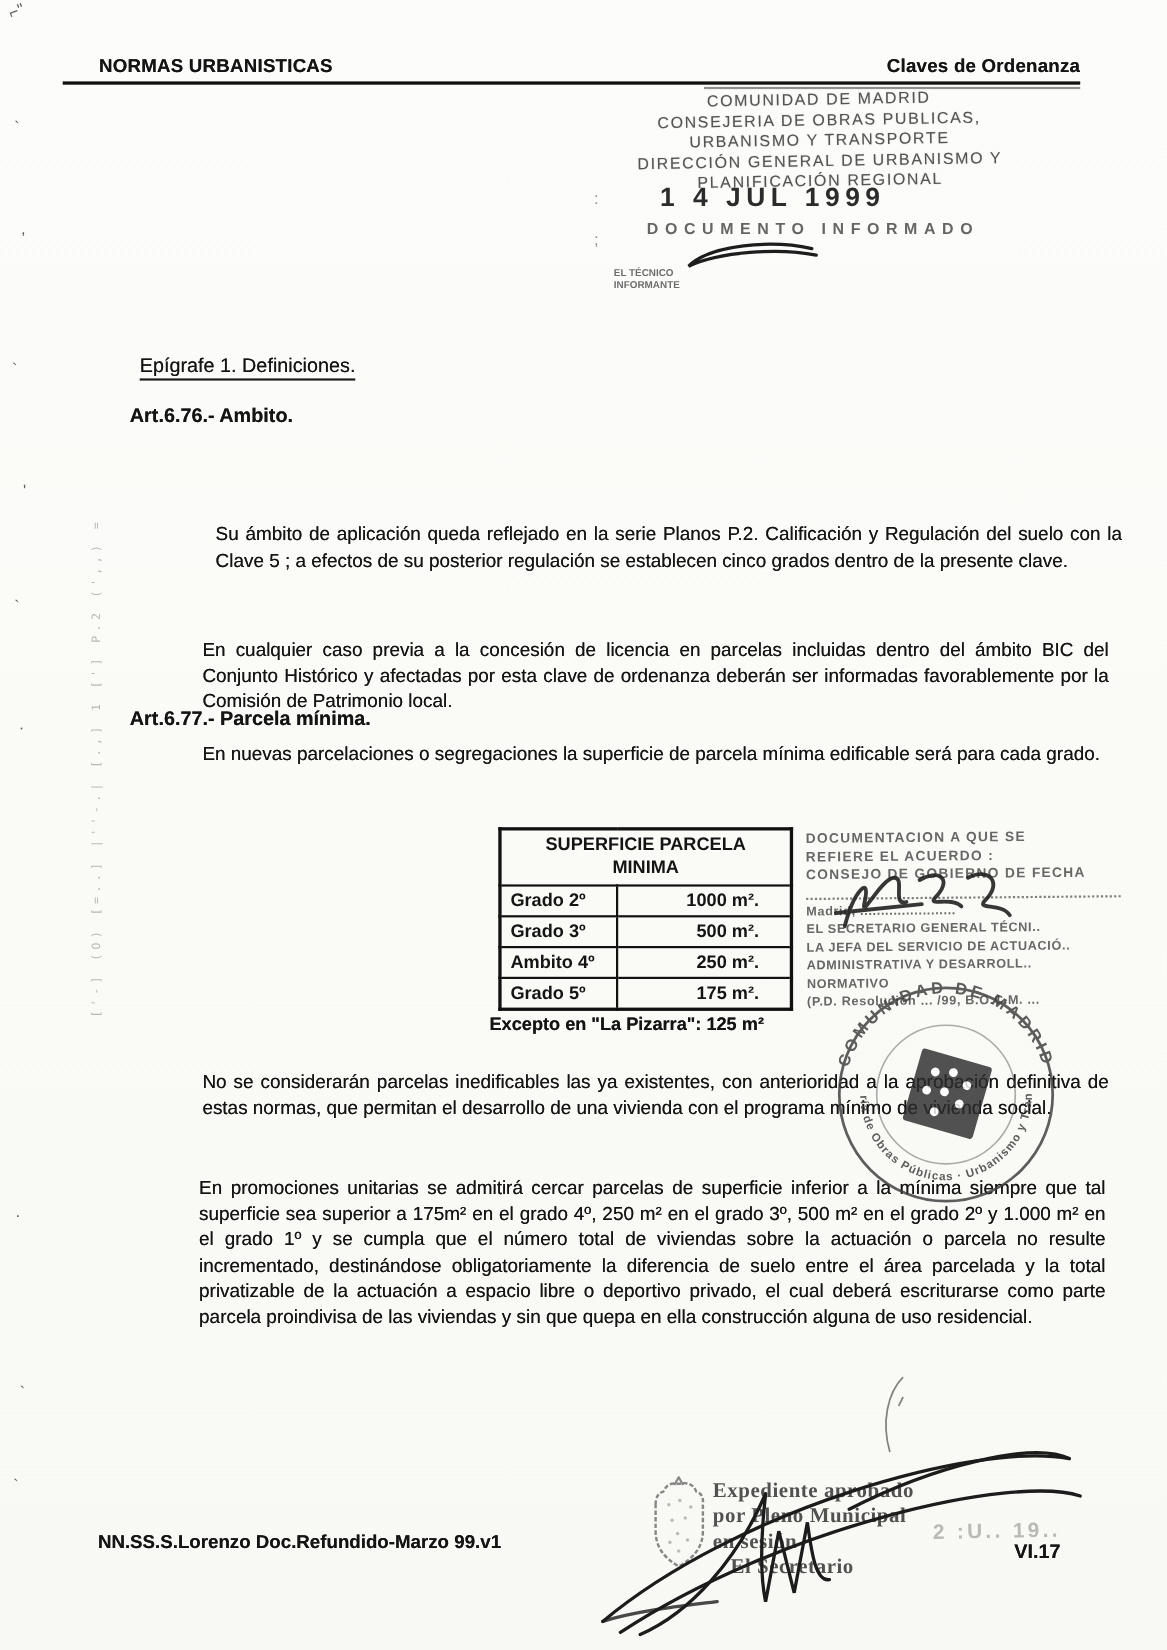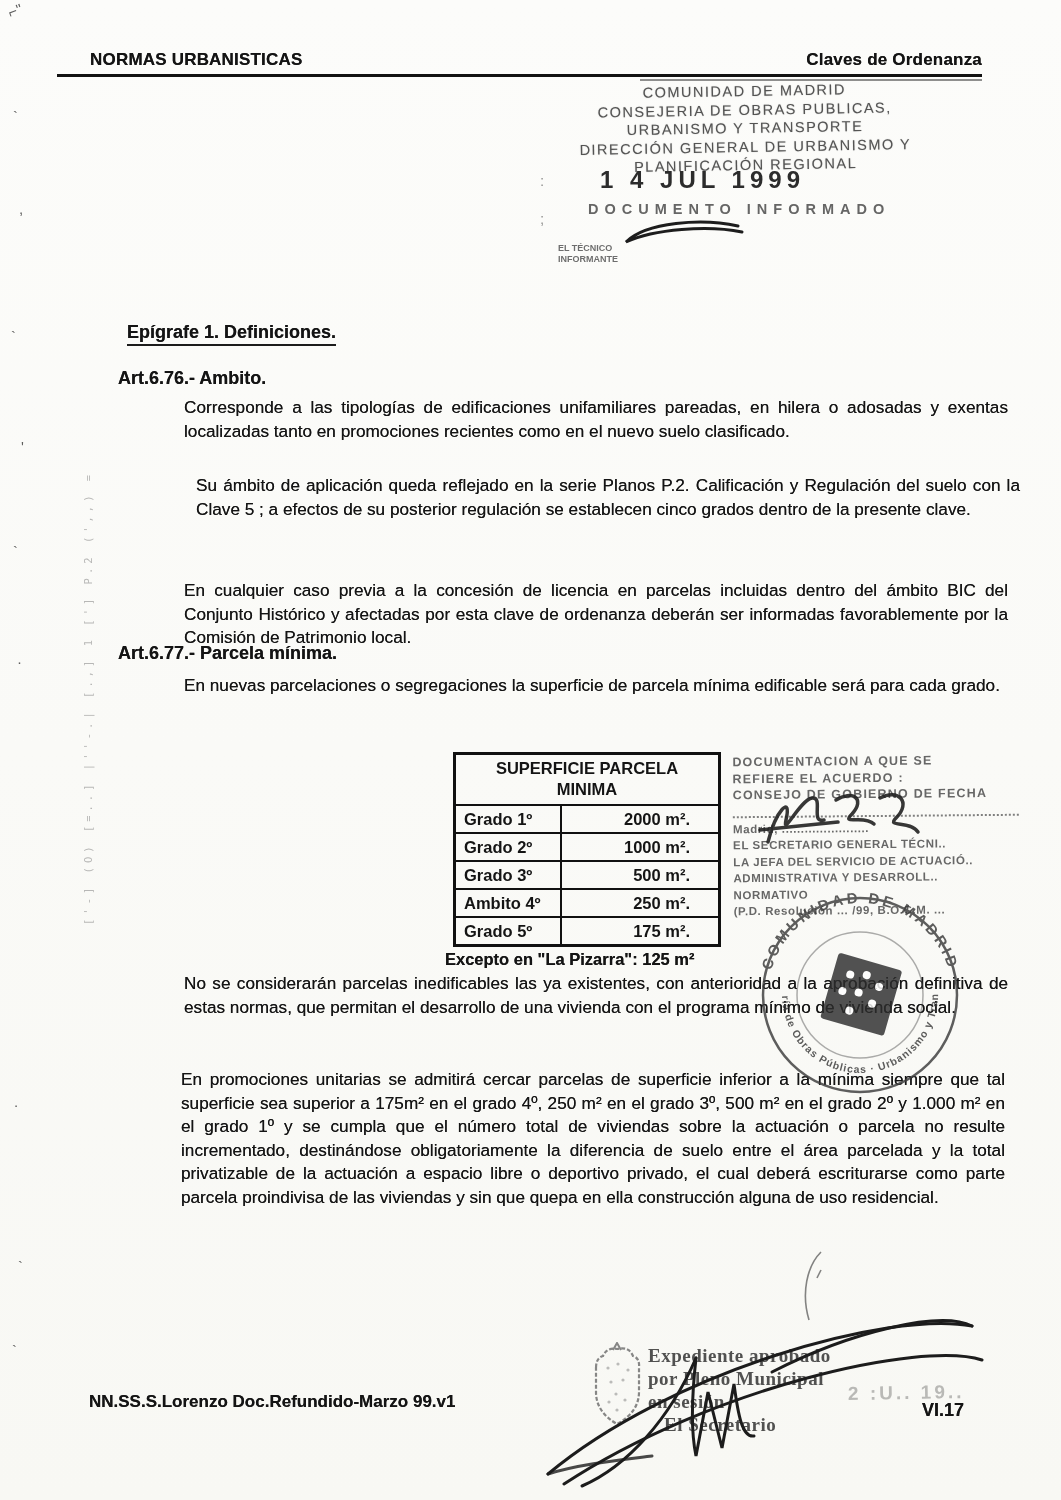--- a/index.html
+++ b/index.html
@@ -12,21 +12,21 @@
   .ink{text-shadow:0 0 .6px rgba(0,0,0,.75);}
   .hdr-title{font-size:17px;font-weight:bold;letter-spacing:.2px;}
   .rule{background:#121212;height:3px;}
   .entry-org{width:430px;text-align:center;font-size:14.5px;line-height:18.5px;
     letter-spacing:1.5px;transform:rotate(-1deg);
     text-shadow:0 0 1px rgba(90,90,90,.7);opacity:.72;}
   .entry-date{font-size:24px;font-weight:bold;letter-spacing:5px;color:#2c2c2c;}
   .entry-status{font-size:14.5px;font-weight:bold;letter-spacing:6px;color:#4c4c4c;opacity:.85;}
   .entry-signer{font-size:9px;font-weight:bold;color:#555;line-height:11px;opacity:.85;}
   .h1u{font-size:19px;font-weight:bold;border-bottom:3px solid #161616;padding-bottom:3px;}
-  .h2u{font-size:18px;font-weight:bold;border-bottom:2.5px solid #1c1c1c;padding-bottom:2px;}
+  .h2u{font-size:18px;font-weight:normal;border-bottom:2.5px solid #1c1c1c;padding-bottom:2px;}
   .h3{font-size:18px;font-weight:bold;}
   .para{width:824px;font-size:17.2px;line-height:23.5px;text-align:justify;}
   .mintable{border-collapse:collapse;border:3px solid #111;background:transparent;}
   .mintable td,.mintable th{border:2px solid #111;font-size:16.5px;font-weight:bold;padding:0;}
   .mintable th{font-size:16.5px;line-height:21px;padding:3px 6px 4px;}
   .cell-grade{width:100px;text-align:left;padding:1px 4px 1px 8px !important;line-height:24px;}
   .cell-val{width:146px;text-align:right;padding:1px 28px 1px 4px !important;line-height:24px;}
   .exception{font-size:16.5px;font-weight:bold;}
   .side-stamp{width:286px;font-size:12.5px;line-height:16.5px;color:#4e4e4e;
     font-weight:bold;letter-spacing:1.2px;opacity:.85;transform:rotate(-.5deg);}
@@ -84,39 +84,34 @@
   <div class="abs entry-signer" style="left:558px;top:243px;">
     <div>EL TÉCNICO</div>
     <div>INFORMANTE</div>
   </div>
 
   <div class="abs" style="left:127px;top:322px;">
     <span class="h2u ink">Epígrafe 1. Definiciones.</span>
   </div>
   <div class="abs h3 ink" style="left:118px;top:368px;">Art.6.76.- Ambito.</div>
 
-  <div class="abs para ink" style="left:184px;top:396px;">Corresponde a las tipologías de edificaciones unifamiliares pareadas, en hilera o adosadas y exentas localizadas tanto en promociones recientes como en el nuevo suelo clasificado.</div>
   <div class="abs para ink" style="left:196px;top:474px;">Su ámbito de aplicación queda reflejado en la serie Planos P.2. Calificación y Regulación del suelo con la Clave 5 ; a efectos de su posterior regulación se establecen cinco grados dentro de la presente clave.</div>
   <div class="abs para ink" style="left:184px;top:553px;margin-top:26px;">En cualquier caso previa a la concesión de licencia en parcelas incluidas dentro del ámbito BIC del Conjunto Histórico y afectadas por esta clave de ordenanza deberán ser informadas favorablemente por la Comisión de Patrimonio local.</div>
 
   <div class="abs h3 ink" style="left:118px;top:643px;">Art.6.77.- Parcela mínima.</div>
   <div class="abs para ink" style="left:184px;top:674px;">En nuevas parcelaciones o segregaciones la superficie de parcela mínima edificable será para cada grado.</div>
 
   <div class="abs" style="left:453px;top:752px;width:268px;">
     <table class="mintable">
       <tbody>
           <tr>
         <th colspan="2">
           <div>SUPERFICIE PARCELA</div>
           <div>MINIMA</div>
         </th>
-      </tr>
-      <tr>
-        <td class="cell-grade">Grado 1º</td>
-        <td class="cell-val">2000 m².</td>
       </tr>
       <tr>
         <td class="cell-grade">Grado 2º</td>
         <td class="cell-val">1000 m².</td>
       </tr>
       <tr>
         <td class="cell-grade">Grado 3º</td>
         <td class="cell-val">500 m².</td>
       </tr>
       <tr>

